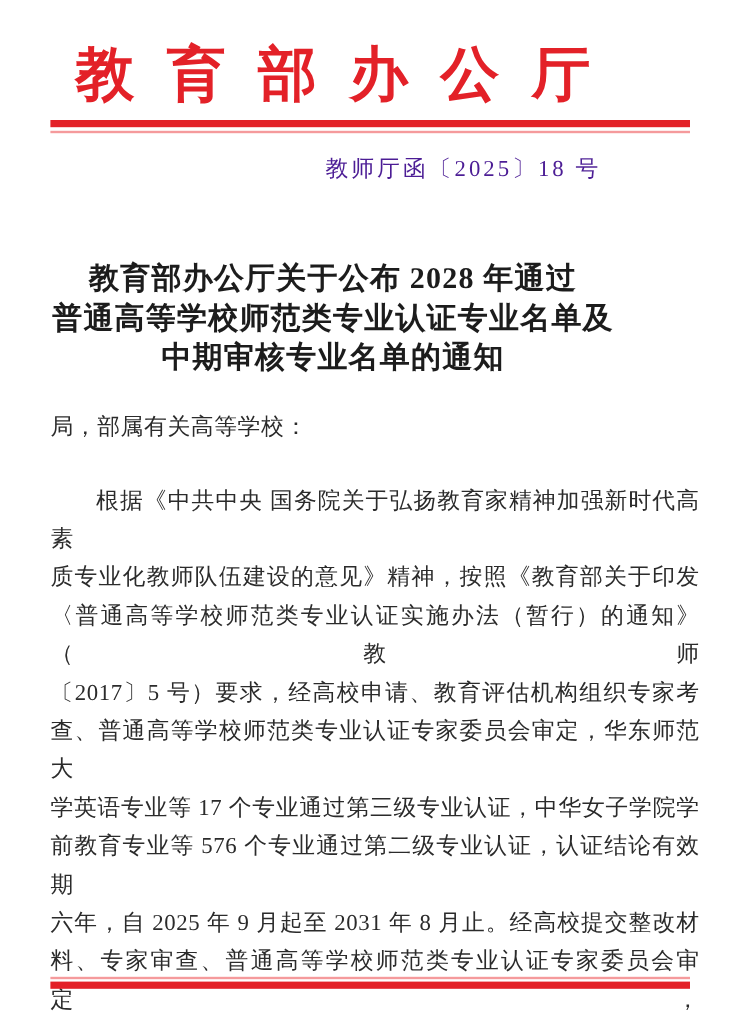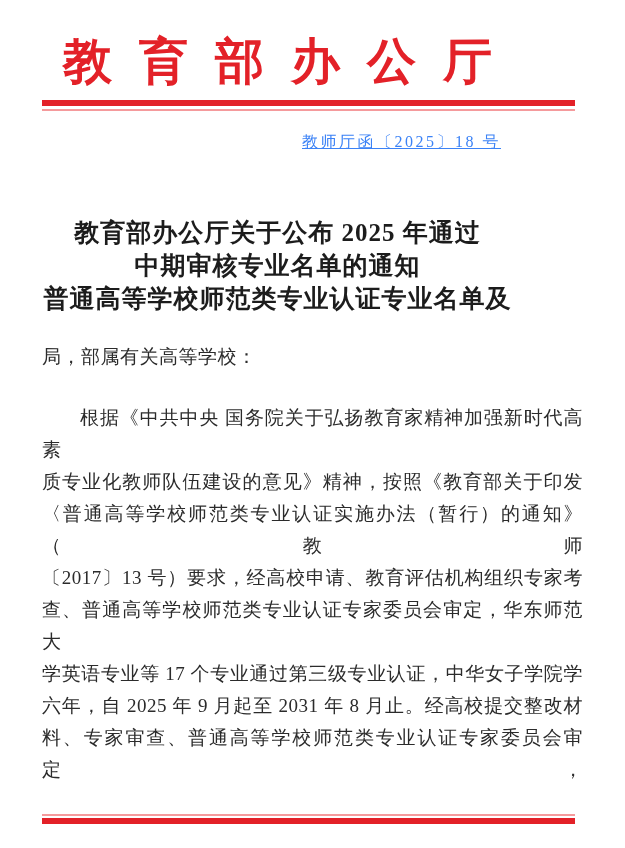--- a/index.html
+++ b/index.html
@@ -29,22 +29,22 @@
     position:absolute;left:42px;width:533px;
   }
   .rule-top{top:100px;}
   .rule-bottom{top:814px;}
   .rule-thick{height:6px;background:var(--accent-red);}
   .rule-thin{height:2px;background:var(--accent-red-light);}
   .rule-top .rule-thin{margin-top:3px;}
   .rule-bottom .rule-thick{margin-top:2px;}
   .doc-number{
     position:absolute;top:131px;right:54px;
-    font-size:16px;line-height:22px;color:#3b82f6;
-    letter-spacing:2.5px;white-space:nowrap;text-decoration:underline;
+    font-size:19px;line-height:22px;color:#4c1d95;
+    letter-spacing:2.5px;white-space:nowrap;
   }
   .title{
     position:absolute;top:216px;left:0;right:0;
     text-align:center;font-weight:bold;
     font-size:25px;line-height:33px;
     color:var(--title-ink);letter-spacing:1px;
   }
   .body-text{
     position:absolute;top:341px;left:42px;width:541px;
     font-size:19px;line-height:32px;
@@ -65,33 +65,34 @@
   <div class="letterhead">教育部办公厅</div>
 
   <div class="rule-top">
     <div class="rule-thick"></div>
     <div class="rule-thin"></div>
   </div>
 
   <div class="doc-number">教师厅函〔2025〕18 号</div>
 
   <div class="title">
-    <div>教育部办公厅关于公布 2025 年通过</div>
+    <div>教育部办公厅关于公布 2028 年通过</div>
+    <div>普通高等学校师范类专业认证专业名单及</div>
     <div>中期审核专业名单的通知</div>
-    <div>普通高等学校师范类专业认证专业名单及</div>
   </div>
 
   <div class="body-text">
       <div class="body-line flush">局，部属有关高等学校：</div>
       <div class="body-line indent">根据《中共中央 国务院关于弘扬教育家精神加强新时代高素</div>
       <div class="body-line">质专业化教师队伍建设的意见》精神，按照《教育部关于印发</div>
       <div class="body-line">〈普通高等学校师范类专业认证实施办法（暂行）的通知》（教师</div>
-      <div class="body-line">〔2017〕13 号）要求，经高校申请、教育评估机构组织专家考</div>
+      <div class="body-line">〔2017〕5 号）要求，经高校申请、教育评估机构组织专家考</div>
       <div class="body-line">查、普通高等学校师范类专业认证专家委员会审定，华东师范大</div>
       <div class="body-line">学英语专业等 17 个专业通过第三级专业认证，中华女子学院学</div>
+      <div class="body-line">前教育专业等 576 个专业通过第二级专业认证，认证结论有效期</div>
       <div class="body-line">六年，自 2025 年 9 月起至 2031 年 8 月止。经高校提交整改材</div>
       <div class="body-line">料、专家审查、普通高等学校师范类专业认证专家委员会审定，</div>
     </div>
 
   <div class="rule-bottom">
     <div class="rule-thin"></div>
     <div class="rule-thick"></div>
   </div>
 
 </div>

